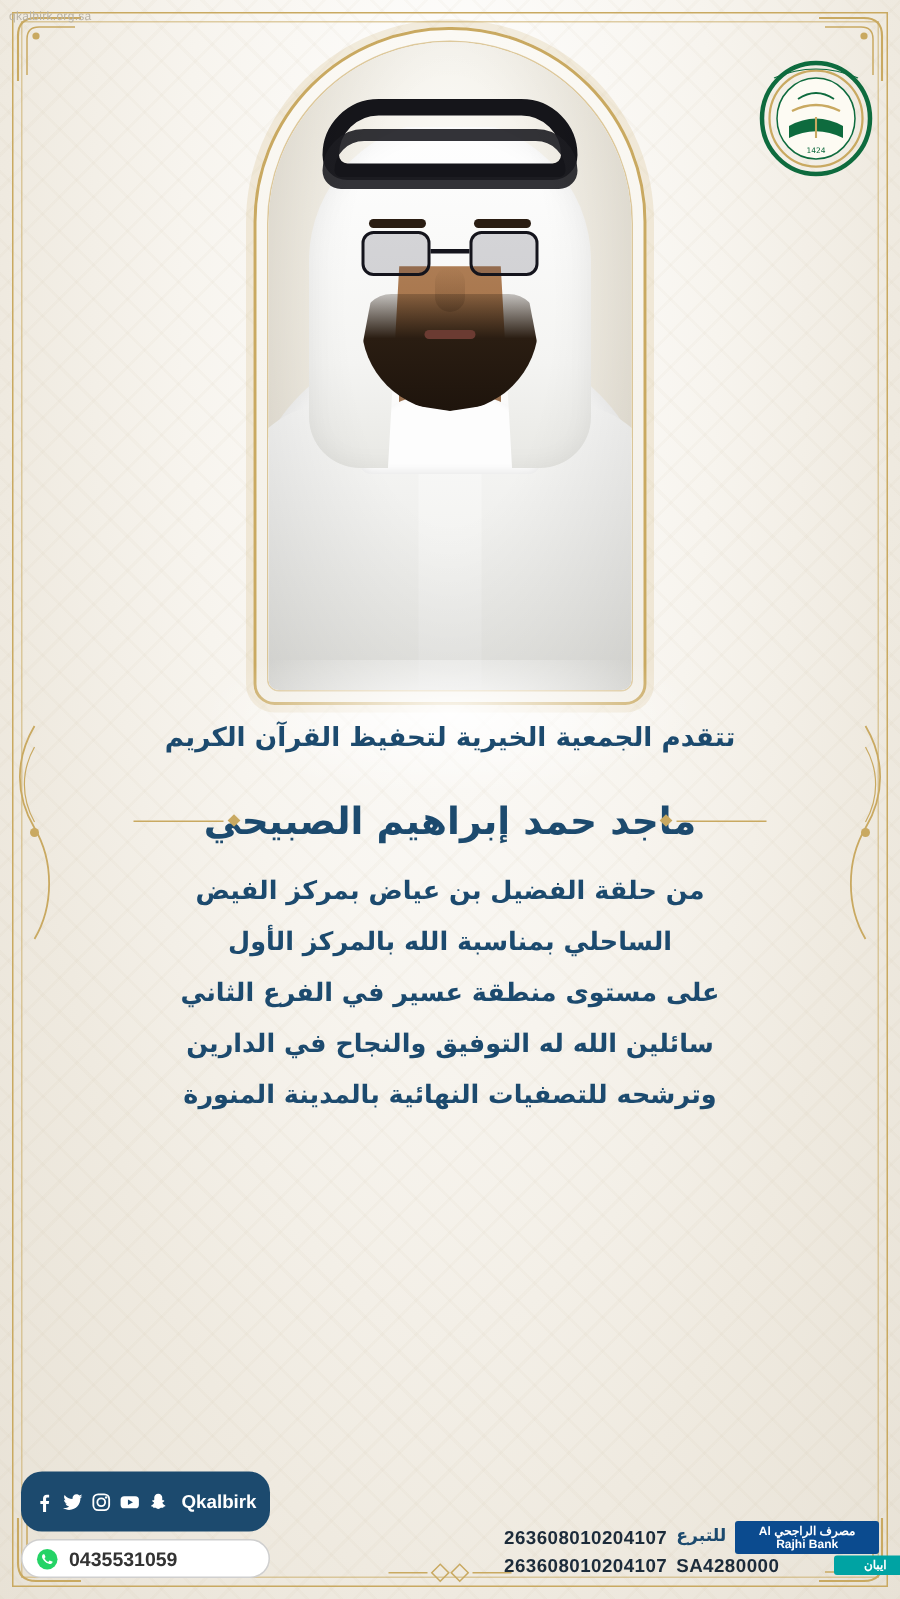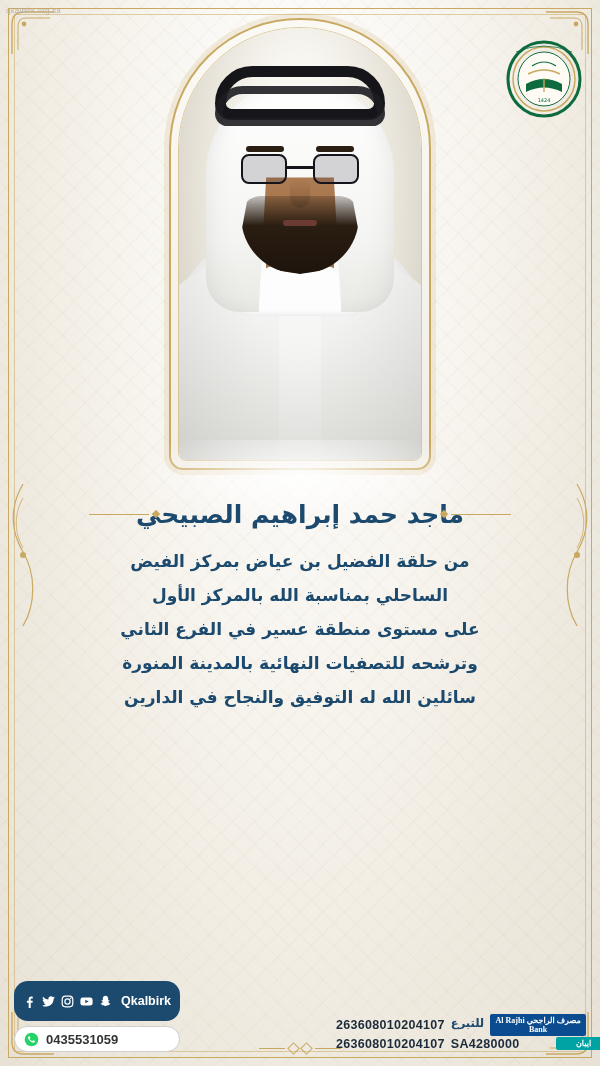--- a/index.html
+++ b/index.html
@@ -243,21 +243,21 @@
     position:absolute; right:14px; bottom:12px; width:250px; text-align:right; direction:rtl;
   }
   .donate-title { font-size:11.5px; font-weight:bold; color:#1c4a6e; margin-bottom:3px; }
   .bank-row {
     display:flex; align-items:center; justify-content:flex-end; gap:6px;
     height:17px; margin-bottom:2px; direction:rtl;
   }
   .bank-chip {
     background:#0b4b8f; color:#fff; font-size:8px; font-weight:bold;
     padding:2px 5px; border-radius:2px; min-width:56px; text-align:center;
-    font-family:Liberation Serif, serif;
+    font-family:Liberation Sans, sans-serif;
   }
   .bank-chip.alt { background:#00a3a3;margin-left:30px; }
   .iban {
     font-size:12.5px; font-weight:bold; color:#1c2b3a; letter-spacing:.3px;
     font-family:"Liberation Sans",sans-serif; direction:ltr;
   }
   .footer-center {
     position:absolute; left:50%; transform:translateX(-50%); bottom:6px;
     width:120px; height:24px; display:flex; align-items:center; justify-content:center; gap:4px;
   }
@@ -358,34 +358,35 @@
         <div class="ph-agal"></div>
         <div class="ph-agal2"></div>
         <div class="ph-shadow"></div>
       </div>
     </div>
   </div>
 
   <div class="glow"></div>
 
   <div class="content">
+    <div class="intro-line">تتقدم الجمعية الخيرية لتحفيظ القرآن الكريم</div>
 
     <div class="name-band">
       <span class="band-line l"></span>
         <span class="band-dot l"></span>
       <span class="student-name">ماجد حمد إبراهيم  الصبيحي</span>
       <span class="band-dot r"></span>
         <span class="band-line r"></span>
     </div>
 
     <div class="body-line">من حلقة الفضيل بن عياض بمركز الفيض</div>
     <div class="body-line">الساحلي بمناسبة الله بالمركز الأول</div>
     <div class="body-line">على مستوى منطقة عسير في الفرع الثاني</div>
+    <div class="body-line">سائلين الله له التوفيق والنجاح في الدارين</div>
     <div class="body-line">وترشحه للتصفيات النهائية بالمدينة المنورة</div>
-    <div class="body-line">سائلين الله له التوفيق والنجاح في الدارين</div>
   </div>
 
   <div class="footer">
     <div class="footer-left">
       <div class="social-bar">
         <svg class="si" viewBox="0 0 16 16">
             <path fill="#fff" d="M9.5 16V9.5h2.2l.3-2.5H9.5V5.4c0-.7.2-1.2 1.2-1.2h1.3V2c-.2 0-1-.1-1.9-.1-1.9 0-3.1 1.1-3.1 3.2V7H4.8v2.5H7V16z"></path>
           </svg>
         <svg class="si" viewBox="0 0 16 16">
             <path fill="#fff" d="M16 3c-.6.3-1.2.4-1.9.5.7-.4 1.2-1 1.4-1.8-.6.4-1.3.7-2.1.8C12.8 1.9 12 1.5 11 1.5c-1.8 0-3.2 1.5-3.2 3.2 0 .3 0 .5.1.7-2.7-.1-5-1.4-6.6-3.4-.3.5-.4 1-.4 1.6 0 1.1.6 2.1 1.4 2.7-.5 0-1-.2-1.4-.4 0 1.6 1.1 2.9 2.6 3.2-.3.1-.6.1-.9.1-.2 0-.4 0-.6-.1.4 1.3 1.6 2.2 3 2.3-1.1.9-2.5 1.4-4 1.4H0c1.5.9 3.2 1.5 5 1.5 6 0 9.3-5 9.3-9.3v-.4C15 4.2 15.6 3.6 16 3z"></path>

